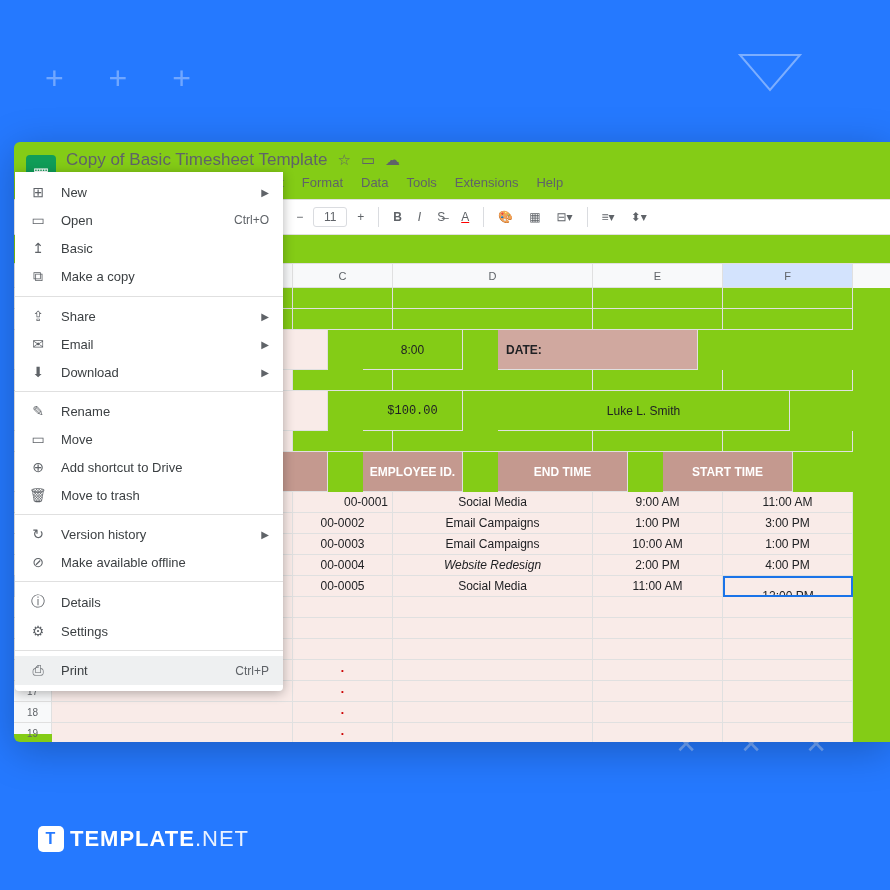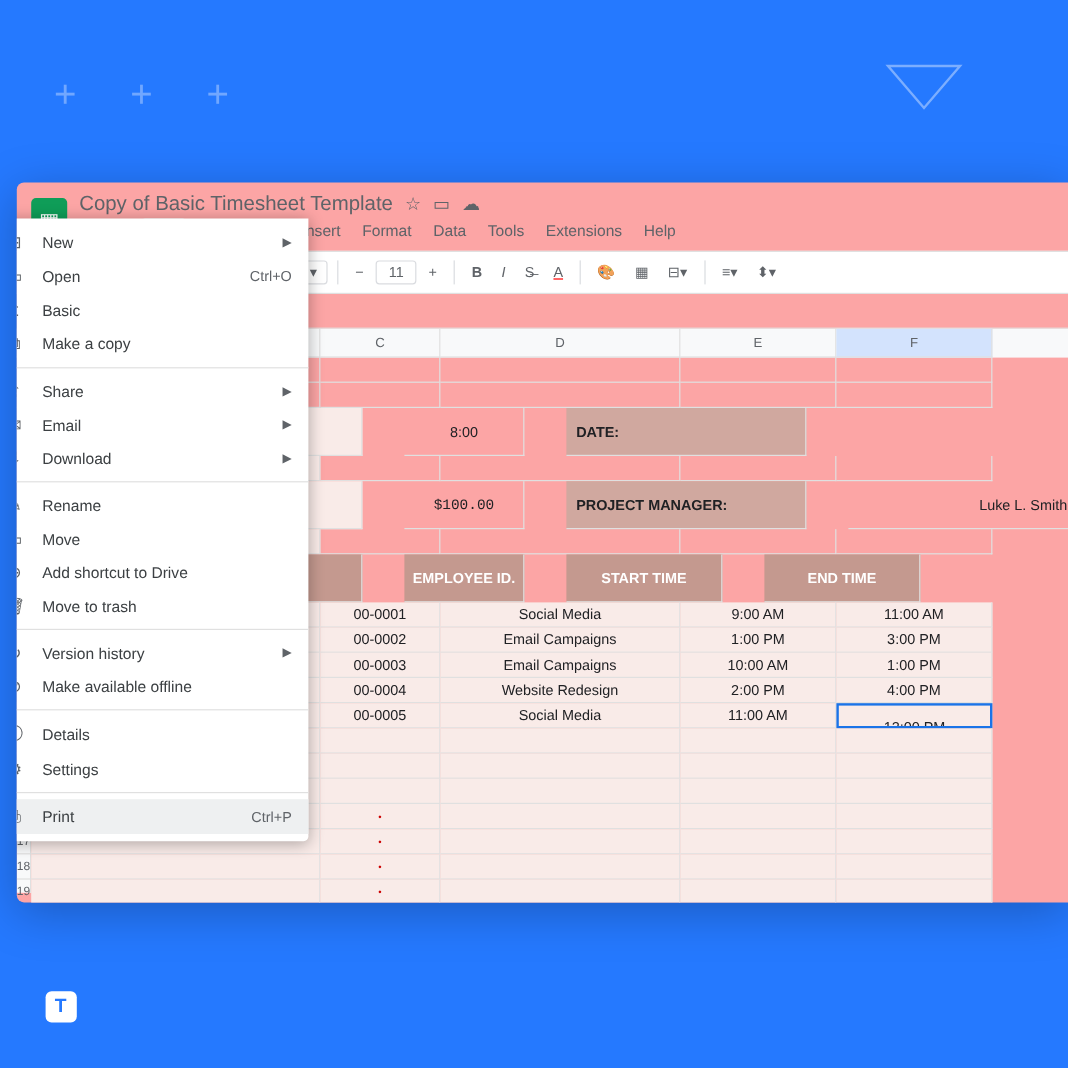--- a/index.html
+++ b/index.html
@@ -4,21 +4,21 @@
 <style>
 * { box-sizing: border-box; margin: 0; padding: 0; }
 body { font-family: Arial, sans-serif; background: #2579ff; width: 890px; height: 890px; position: relative; overflow: hidden; }
 .decoration-tl { position: absolute; top: 60px; left: 45px; color: rgba(255,255,255,0.35); font-size: 32px; font-weight: 300; letter-spacing: 18px; }
 .decoration-tr { position: absolute; top: 50px; right: 85px; width: 70px; height: 45px; }
 .decoration-tr svg { stroke: rgba(255,255,255,0.4); stroke-width: 2; fill: none; }
 .decoration-br { position: absolute; bottom: 130px; right: 45px; color: rgba(255,255,255,0.35); font-size: 26px; letter-spacing: 18px; }
 .logo { position: absolute; bottom: 38px; left: 38px; color: #fff; font-size: 22px; font-weight: 700; letter-spacing: 1px; display: flex; align-items: center; gap: 6px; }
 .logo-icon { background: #fff; color: #2579ff; width: 26px; height: 26px; border-radius: 5px; display: flex; align-items: center; justify-content: center; font-weight: 800; font-size: 16px; }
 .logo-light { font-weight: 400; opacity: 0.9; }
-.window { position: absolute; top: 152px; left: 14px; right: 0; height: 600px; background: #fca5a5; border-radius: 6px 0 0 6px; box-shadow: 0 8px 40px rgba(0,0,0,0.25); overflow: hidden; font-size: 13px; color: #202124; }
+.window { position: absolute; top: 142px; left: 14px; right: 0; height: 600px; background: #84cc16; border-radius: 6px 0 0 6px; box-shadow: 0 8px 40px rgba(0,0,0,0.25); overflow: hidden; font-size: 13px; color: #202124; }
 .titlebar { display: flex; align-items: center; padding: 8px 12px 2px 12px; gap: 10px; }
 .sheets-icon { width: 30px; height: 38px; background: #0f9d58; border-radius: 4px; display: flex; align-items: center; justify-content: center; font-size: 18px; color: #fff; }
 .doc-title-row { display: flex; align-items: center; gap: 10px; }
 .doc-title { font-size: 17px; color: #5f6368; }
 .title-icon { color: #5f6368; font-size: 15px; }
 .menubar { display: flex; gap: 2px; padding: 2px 0 4px 52px; font-size: 13px; color: #5f6368; }
 .menu-item { padding: 3px 8px; border-radius: 3px; cursor: pointer; }
 .menu-item.active { background: #e8eaed; }
 .toolbar { display: flex; align-items: center; padding: 4px 8px; gap: 4px; border-top: 1px solid #e0e0e0; border-bottom: 1px solid #e0e0e0; background: #fff; color: #5f6368; font-size: 12px; height: 36px; }
 .toolbar-search { width: 28px; height: 28px; border-radius: 50%; border: 1px solid #dadce0; display: flex; align-items: center; justify-content: center; margin-right: 6px; }
@@ -64,20 +64,21 @@
 <div class="decoration-tl">+ + +</div>
 <div class="decoration-tr">
   <svg viewBox="0 0 70 45">
       <path d="M5 5 L65 5 L35 40 Z"></path>
     </svg>
 </div>
 <div class="decoration-br">✕ ✕ ✕</div>
 
 <div class="logo">
   <span class="logo-icon">T</span>
+  <span><span>TEMPLATE</span><span class="logo-light">.NET</span></span>
 </div>
 
 <div class="window">
   <div class="titlebar">
     <div class="sheets-icon">▦</div>
     <div>
       <div class="doc-title-row">
         <span class="doc-title">Copy of Basic Timesheet Template</span>
         <span class="title-icon">☆</span>
         <span class="title-icon">▭</span>
@@ -187,39 +188,38 @@
           <div class="datarow ">
             <div class="cell pink" style="width: 241px;"></div>
             <div class="cell " style="width: 100px;"></div>
             <div class="cell " style="width: 200px;"></div>
             <div class="cell " style="width: 130px;"></div>
             <div class="cell " style="width: 130px;"></div>
           </div>
           <div class="datarow tall">
             <div class="cell pink" style="width: 241px;"></div>
             <div class="cell " style="width: 100px; font-family: Liberation Mono, monospace;">$100.00</div>
-            <div class="cell label" style="width: 200px;">PROJECT MANAGER:</div>
             <div class="cell merged-ef" style="width: 292px;">Luke L. Smith</div>
           </div>
           <div class="datarow ">
             <div class="cell pink" style="width: 241px;"></div>
             <div class="cell " style="width: 100px;"></div>
             <div class="cell " style="width: 200px;"></div>
             <div class="cell " style="width: 130px;"></div>
             <div class="cell " style="width: 130px;"></div>
           </div>
           <div class="datarow tall">
             <div class="cell header" style="width: 241px;"></div>
             <div class="cell header" style="width: 100px;">EMPLOYEE ID.</div>
+            <div class="cell header" style="width: 130px;">END TIME</div>
             <div class="cell header" style="width: 130px;">START TIME</div>
-            <div class="cell header" style="width: 130px;">END TIME</div>
-          </div>
-          <div class="datarow ">
-            <div class="cell pink" style="width: 241px;"></div>
-            <div class="cell pink" style="width: 100px;">00-0001</div>
+          </div>
+          <div class="datarow ">
+            <div class="cell pink" style="width: 241px;"></div>
+            <div class="cell pink" style="width: 100px; text-align: right;">00-0001</div>
             <div class="cell pink" style="width: 200px;">Social Media</div>
             <div class="cell pink" style="width: 130px;">9:00 AM</div>
             <div class="cell pink" style="width: 130px;">11:00 AM</div>
           </div>
           <div class="datarow ">
             <div class="cell pink" style="width: 241px;"></div>
             <div class="cell pink" style="width: 100px;">00-0002</div>
             <div class="cell pink" style="width: 200px;">Email Campaigns</div>
             <div class="cell pink" style="width: 130px;">1:00 PM</div>
             <div class="cell pink" style="width: 130px;">3:00 PM</div>
@@ -227,21 +227,21 @@
           <div class="datarow ">
             <div class="cell pink" style="width: 241px;"></div>
             <div class="cell pink" style="width: 100px;">00-0003</div>
             <div class="cell pink" style="width: 200px;">Email Campaigns</div>
             <div class="cell pink" style="width: 130px;">10:00 AM</div>
             <div class="cell pink" style="width: 130px;">1:00 PM</div>
           </div>
           <div class="datarow ">
             <div class="cell pink" style="width: 241px;"></div>
             <div class="cell pink" style="width: 100px;">00-0004</div>
-            <div class="cell pink" style="width: 200px;">Website Redesign</div>
+            <div class="cell pink" style="width: 200px; font-style: italic;">Website Redesign</div>
             <div class="cell pink" style="width: 130px;">2:00 PM</div>
             <div class="cell pink" style="width: 130px;">4:00 PM</div>
           </div>
           <div class="datarow ">
             <div class="cell pink" style="width: 241px;"></div>
             <div class="cell pink" style="width: 100px; text-align: center;">00-0005</div>
             <div class="cell pink" style="width: 200px;">Social Media</div>
             <div class="cell pink" style="width: 130px;">11:00 AM</div>
             <div class="cell pink selected" style="width: 130px;">12:00 PM</div>
           </div>

